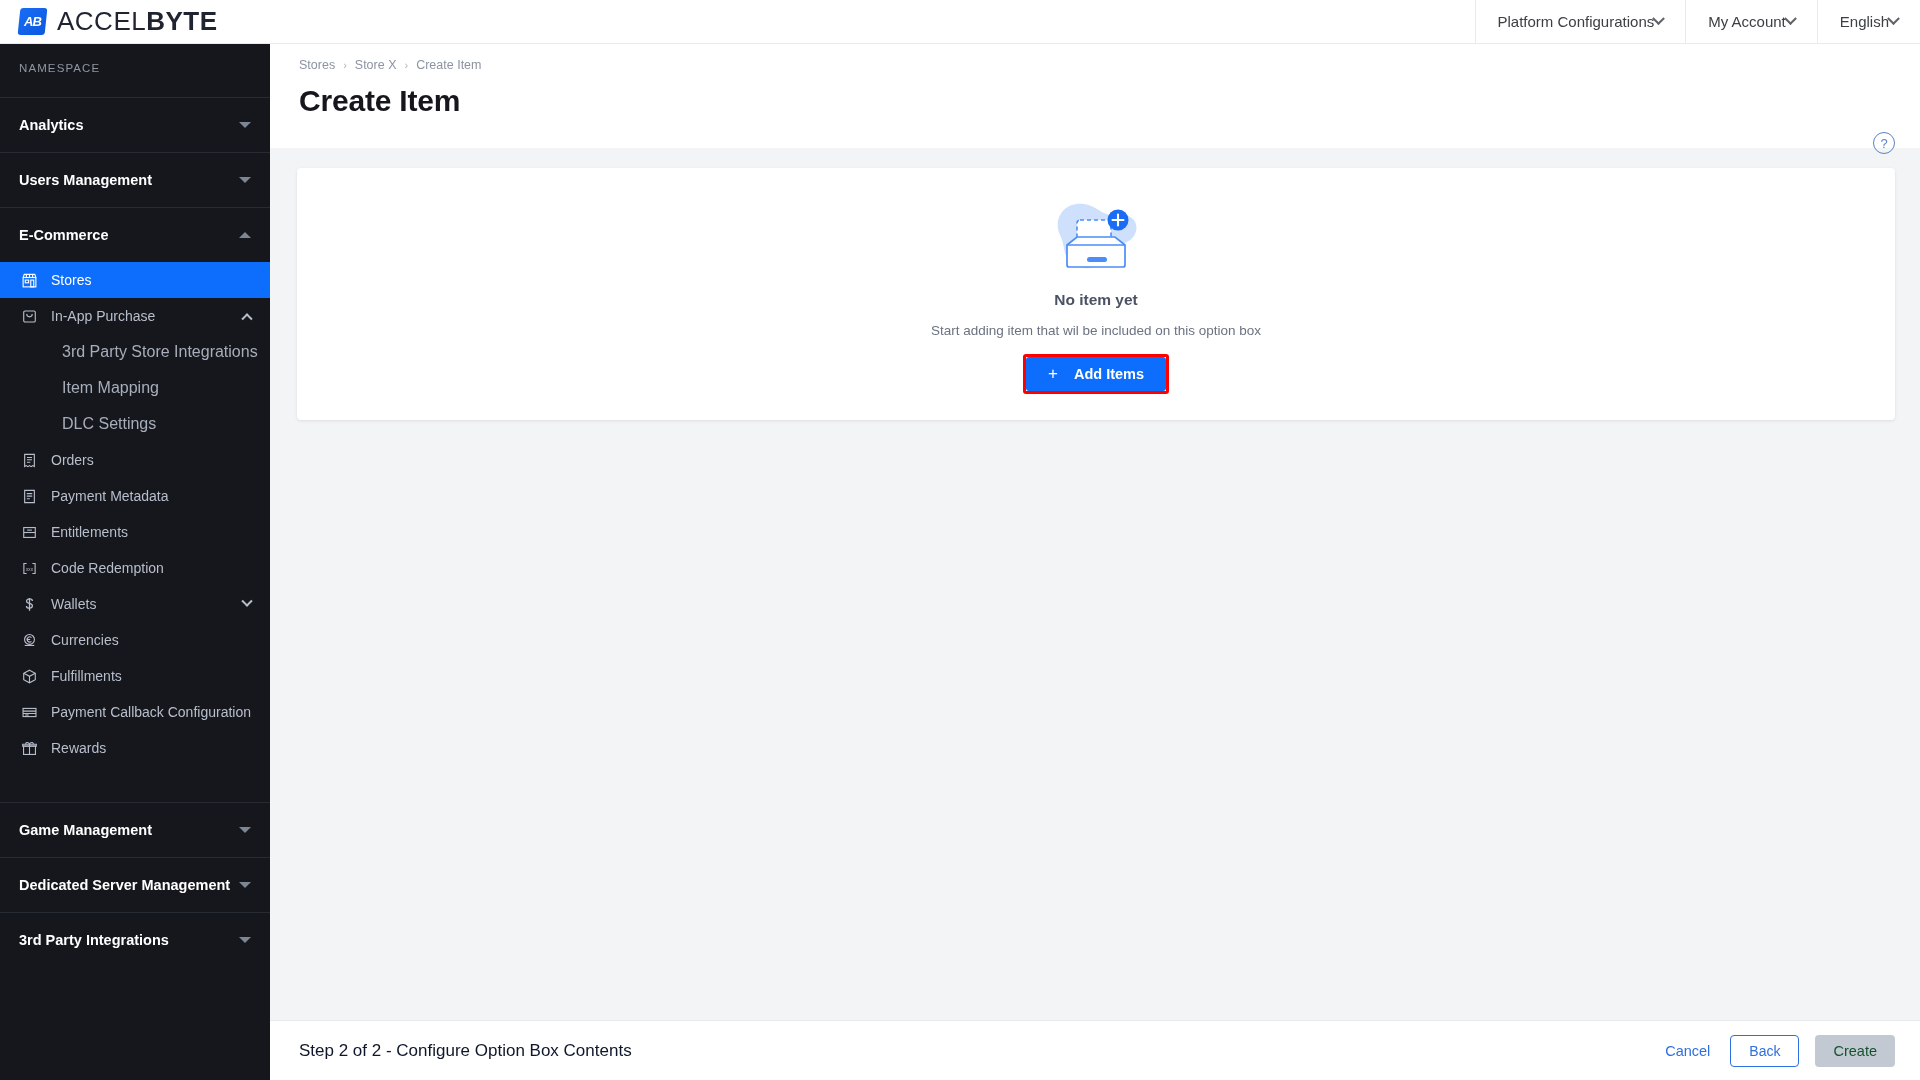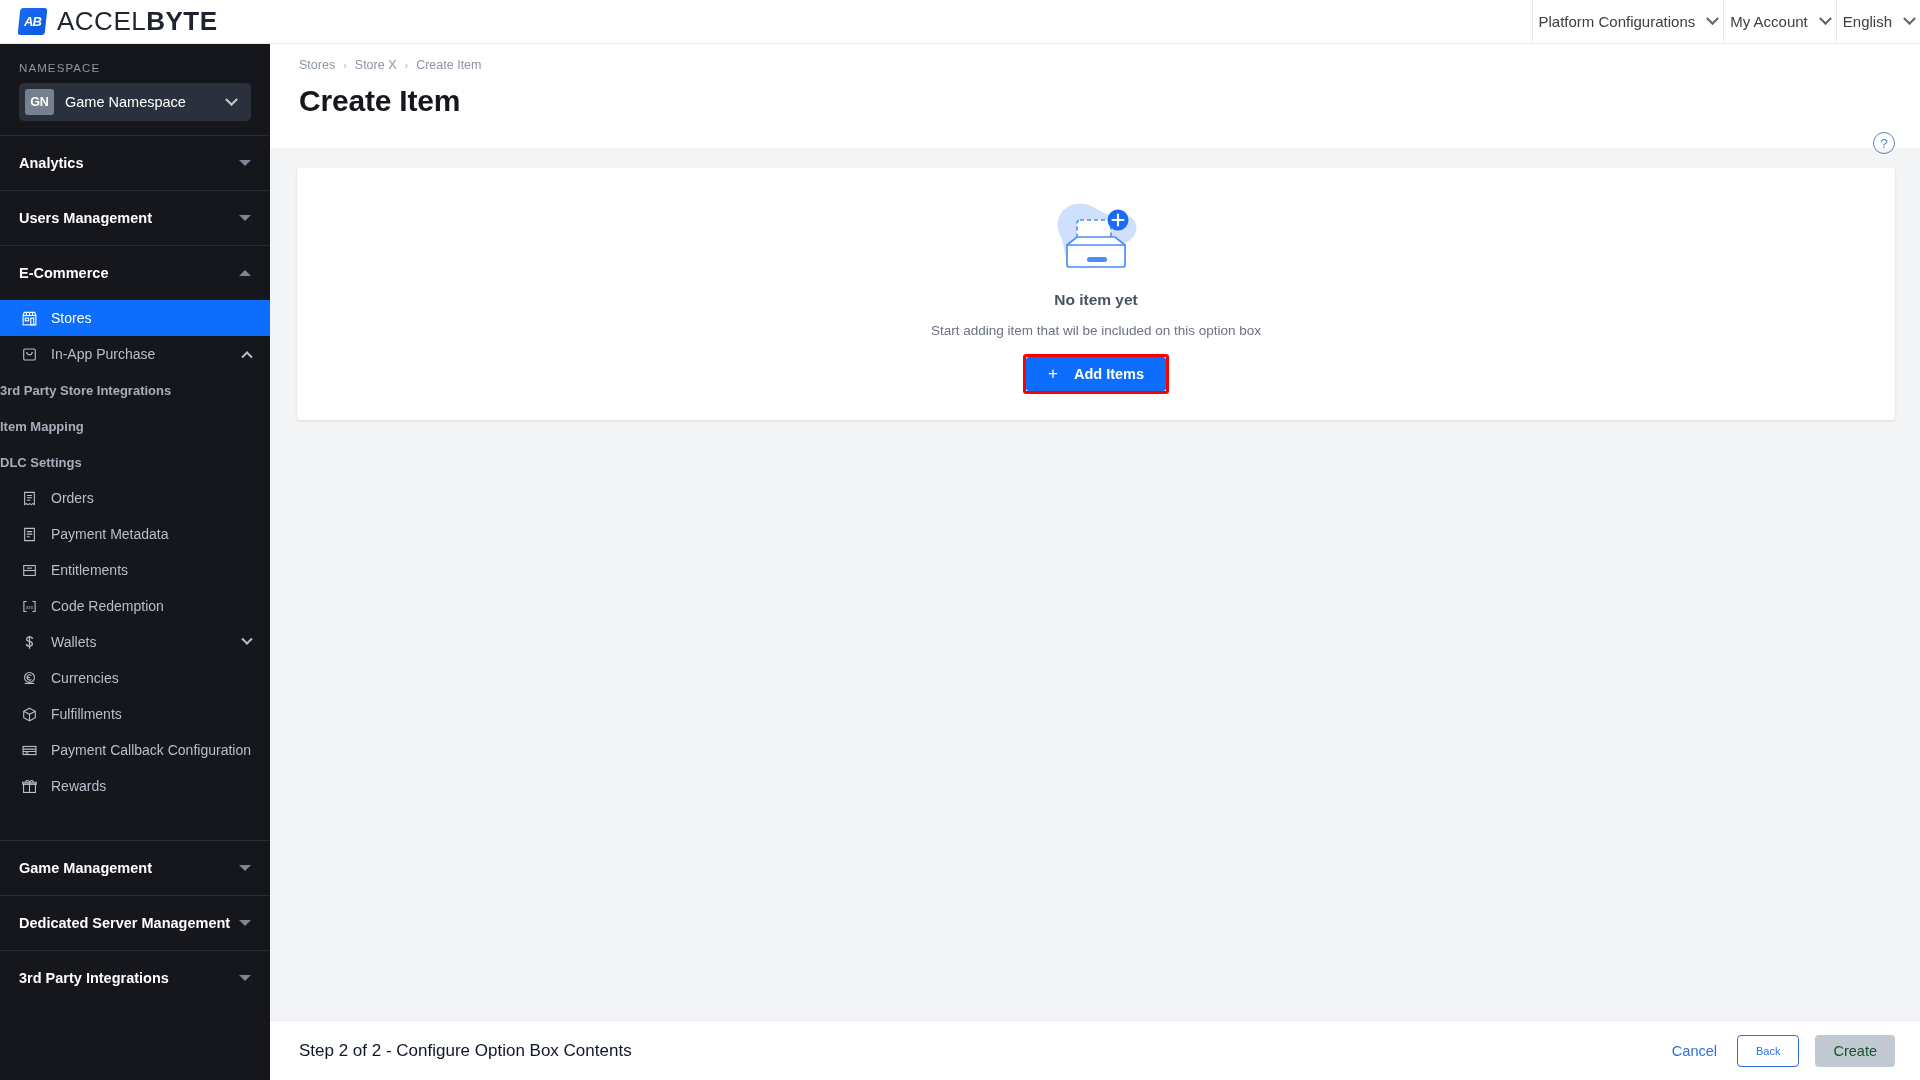--- a/index.html
+++ b/index.html
@@ -25,22 +25,22 @@
     transform: skewX(-6deg); position: relative;
   }
   #brand-mark span { transform: skewX(6deg); font-style: italic; font-size: 13px; }
   #brand-text {
     margin-left: 11px; font-size: 26px; color: #1f2430; letter-spacing: 0.5px;
   }
   #brand-text .light { font-weight: 300; }
   #brand-text .bold { font-weight: 700; }
   #topnav { margin-left: auto; display: flex; align-items: stretch; }
   .topnav-item {
-    display: flex; align-items: center; gap: 13px;
-    padding: 0 6px; font-size: 15px; color: #3c4043;
+    display: flex; align-items: center; 
+    padding: 0 22px; font-size: 15px; color: #3c4043;
     border-left: 1px solid #e8eaed; cursor: pointer; white-space: nowrap;
   }
   .caret-dn {
     width: 0; height: 0; border-left: 5px solid transparent;
     border-right: 5px solid transparent; border-top: 5px solid #5f6368;
   }
   .caret-dn.thin {
     width: 9px; height: 9px; border: none;
     border-right: 2px solid #5f6368; border-bottom: 2px solid #5f6368;
     transform: rotate(45deg) translate(-2px,-2px);
@@ -95,21 +95,21 @@
   }
   .nav-item .ic svg { display: block; }
   .nav-item .chev {
     margin-left: auto; width: 8px; height: 8px;
     border-right: 2px solid #b8bfcc; border-bottom: 2px solid #b8bfcc;
   }
   .chev.down { transform: rotate(45deg) translate(-2px,-2px); }
   .chev.up   { transform: rotate(-135deg) translate(-2px,-2px); }
   .nav-sub {
     height: 36px; display: flex; align-items: center;
-    color: #a7aebb; font-size: 13px; cursor: pointer; font-weight: bold;
+    padding-left: 62px; color: #a7aebb; font-size: 16px; cursor: pointer;
   }
 
   
   #page {
     position: absolute; top: 44px; left: 270px;
     width: 1650px; height: 1036px; background: #f3f4f6;
   }
   #page-header {
     height: 104px; background: #ffffff; padding: 14px 24px 0 29px;
     position: relative;
@@ -160,21 +160,21 @@
     display: flex; align-items: center; padding: 0 25px 0 29px;
   }
   #step-text { font-size: 17px; color: #0f172a; }
   #footer-actions { margin-left: auto; display: flex; align-items: center; gap: 16px; }
   #cancel-btn {
     background: none; border: none; color: #2e6fe0; font-size: 14.5px;
     cursor: pointer; padding: 6px 4px; font-family: "Liberation Sans", sans-serif;
   }
   #back-btn {
     background: #fff; border: 1px solid #2e6fe0; color: #2e6fe0;
-    border-radius: 4px; height: 32px; padding: 0 18px; font-size: 11px;
+    border-radius: 4px; height: 32px; padding: 0 18px; font-size: 14px;
     cursor: pointer; font-family: "Liberation Sans", sans-serif;
   }
   #create-btn {
     background: #c3c9d2; border: none; color: #14532d; border-radius: 4px;
     height: 32px; padding: 0 18px; font-size: 14.5px; cursor: default;
     font-family: "Liberation Sans", sans-serif;
   }
 </style>
 </head>
 <body>
@@ -201,25 +201,20 @@
       <span>English</span>
       <span class="caret-dn thin"></span>
     </div>
   </div>
 </div>
 
 <div id="sidebar">
 
   <div id="ns-block">
     <div id="ns-label">NAMESPACE</div>
-    <div id="ns-select">
-      <div id="ns-avatar">GN</div>
-      <div id="ns-name">Game Namespace</div>
-      <div id="ns-caret"></div>
-    </div>
   </div>
 
   <div class="nav-group">
     <span class="glabel">Analytics</span>
     <span class="gcaret down"></span>
   </div>
 
   <div class="nav-group">
     <span class="glabel">Users Management</span>
     <span class="gcaret down"></span>

